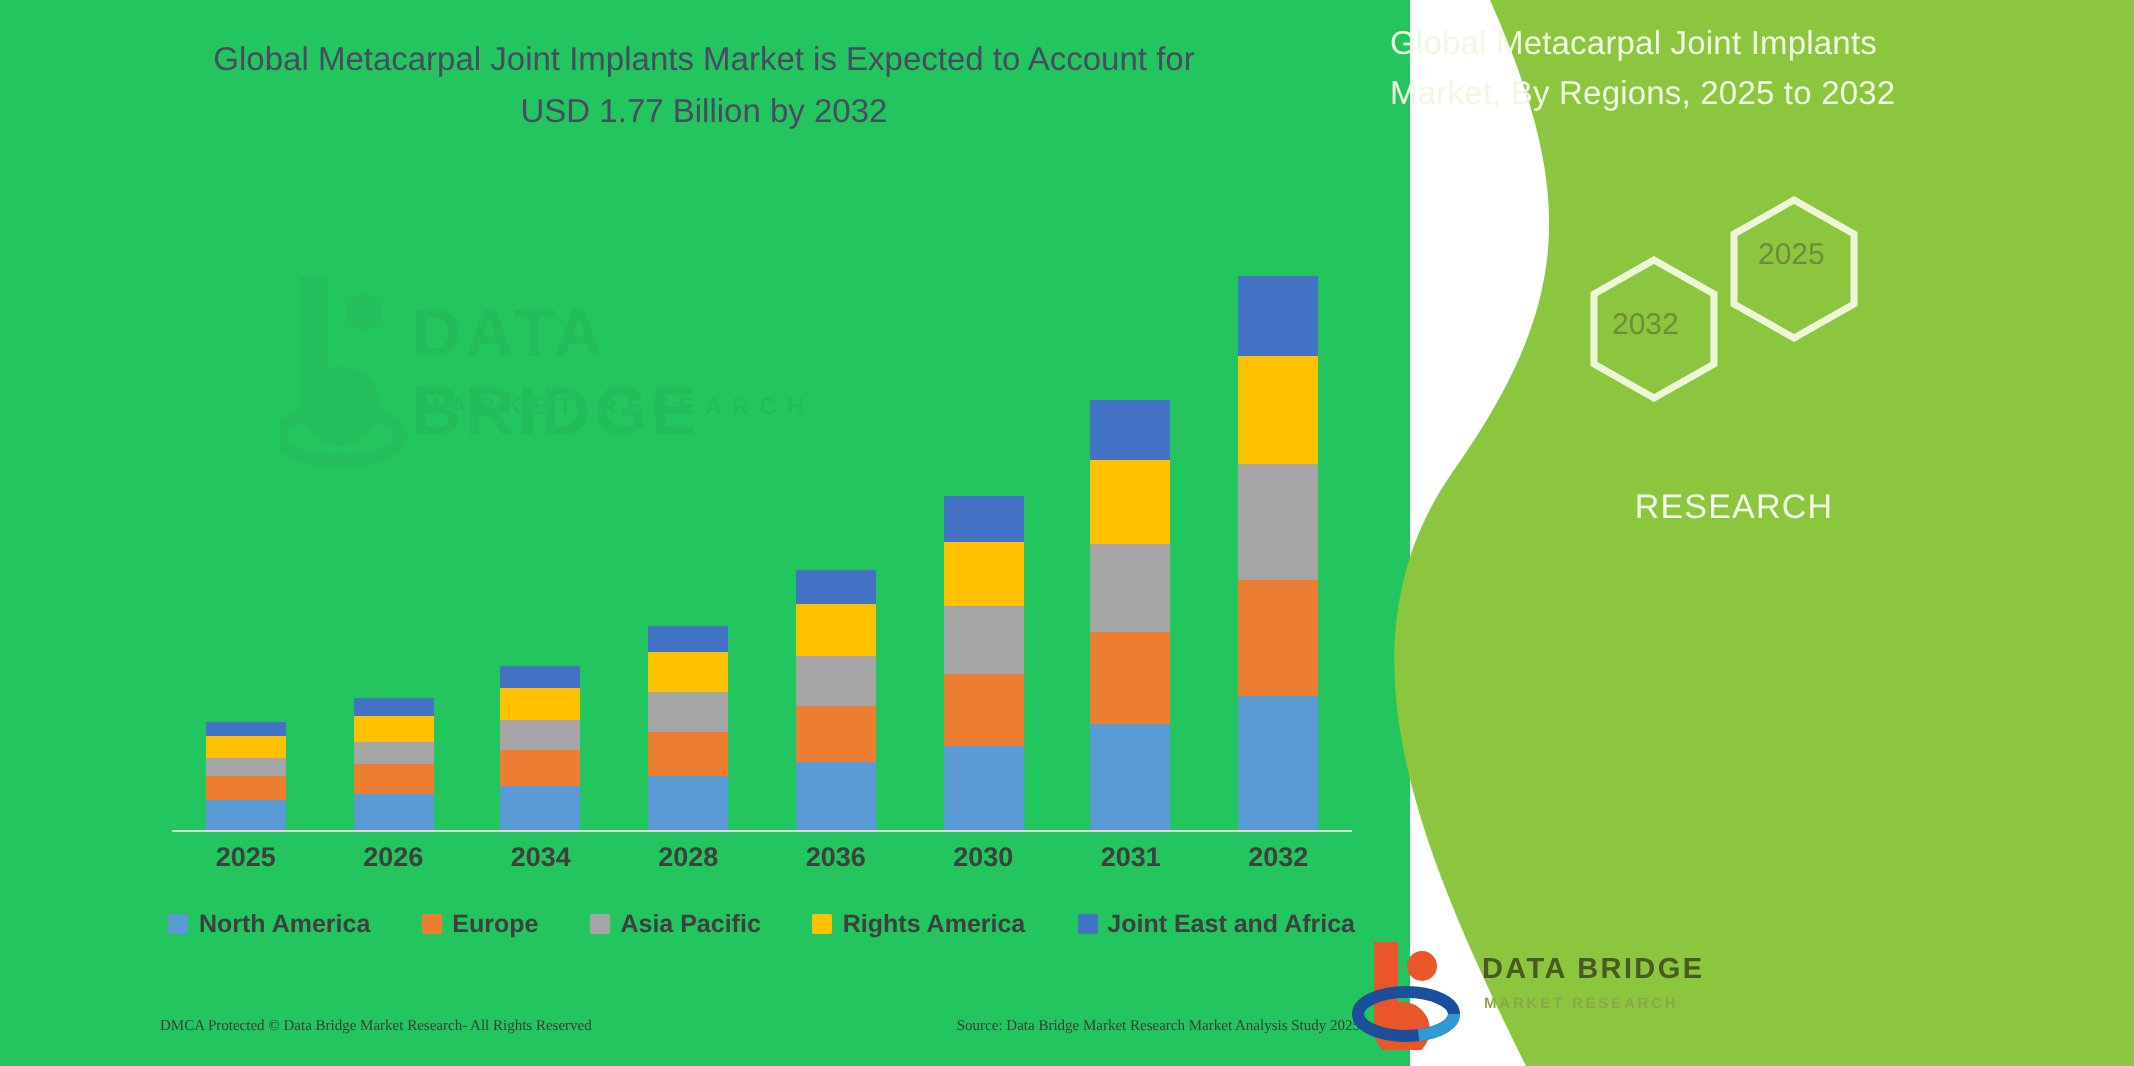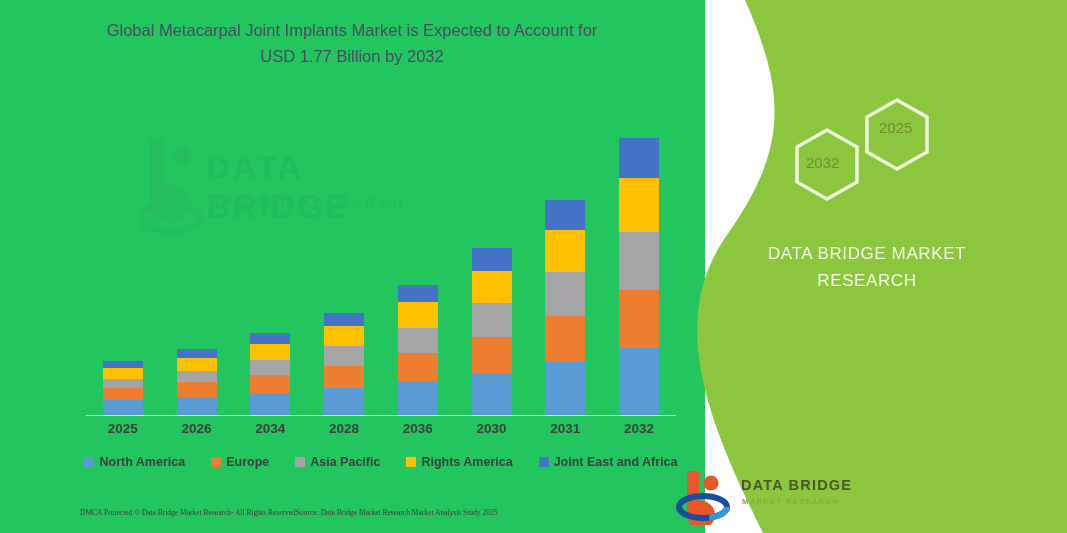--- a/index.html
+++ b/index.html
@@ -209,21 +209,21 @@
     font-weight: 700;
     color: #3f3f3f;
   }
 
   
   .footer {
     position: absolute;
     left: 80px; top: 508px;
     width: 600px;
     display: flex;
-    justify-content: flex-start;
+    justify-content: space-between;
     font-size: 7.5px;
     color: #3d3d3d;
     font-family: "Liberation Serif", serif;
   }
   .footer span { white-space: nowrap; }
 </style>
 </head>
 <body>
 
 <div id="root">
@@ -360,32 +360,32 @@
       <span>Source: Data Bridge Market Research Market Analysis Study 2025</span>
     </div>
   </div>
 
   <div class="green-panel">
     <svg class="shape" viewBox="0 0 400 533" preserveAspectRatio="none">
       <path d="M78 0 C 120 95, 120 150, 60 235 C 0 320, 40 420, 96 533 L400 533 L400 0 Z" fill="#8CC63E"></path>
     </svg>
 
     <div class="panel-content">
+      <div class="panel-title">Global Metacarpal Joint Implants Market, By Regions, 2025 to 2032</div>
 
       <div class="hexes">
         <svg width="180" height="115" viewBox="0 0 180 115">
           <polygon points="50,38 80,55 80,90 50,107 20,90 20,55" fill="none" stroke="#eef6d8" stroke-width="3.5"></polygon>
           <polygon points="120,8 150,25 150,60 120,77 90,60 90,25" fill="none" stroke="#eef6d8" stroke-width="3.5"></polygon>
         </svg>
         <div class="hex-label y2032">2032</div>
         <div class="hex-label y2025">2025</div>
       </div>
 
       <div class="brand-block">
-        <span>DATA BRIDGE MARKET</span>
         <span class="brand-line2">RESEARCH</span>
       </div>
 
       <div class="logo-wrap">
         <svg width="62" height="58" viewBox="0 0 62 58">
           <path d="M12 4 h12 v30 a14 14 0 1 1 -12 13 z" fill="#E8562A"></path>
           <circle cx="36" cy="16" r="7.5" fill="#E8562A"></circle>
           <ellipse cx="28" cy="40" rx="24" ry="11" fill="none" stroke="#1B4F9C" stroke-width="6"></ellipse>
           <ellipse cx="28" cy="40" rx="24" ry="11" fill="none" stroke="#2E9BD6" stroke-width="6" stroke-dasharray="42 120" stroke-dashoffset="20"></ellipse>
         </svg>

